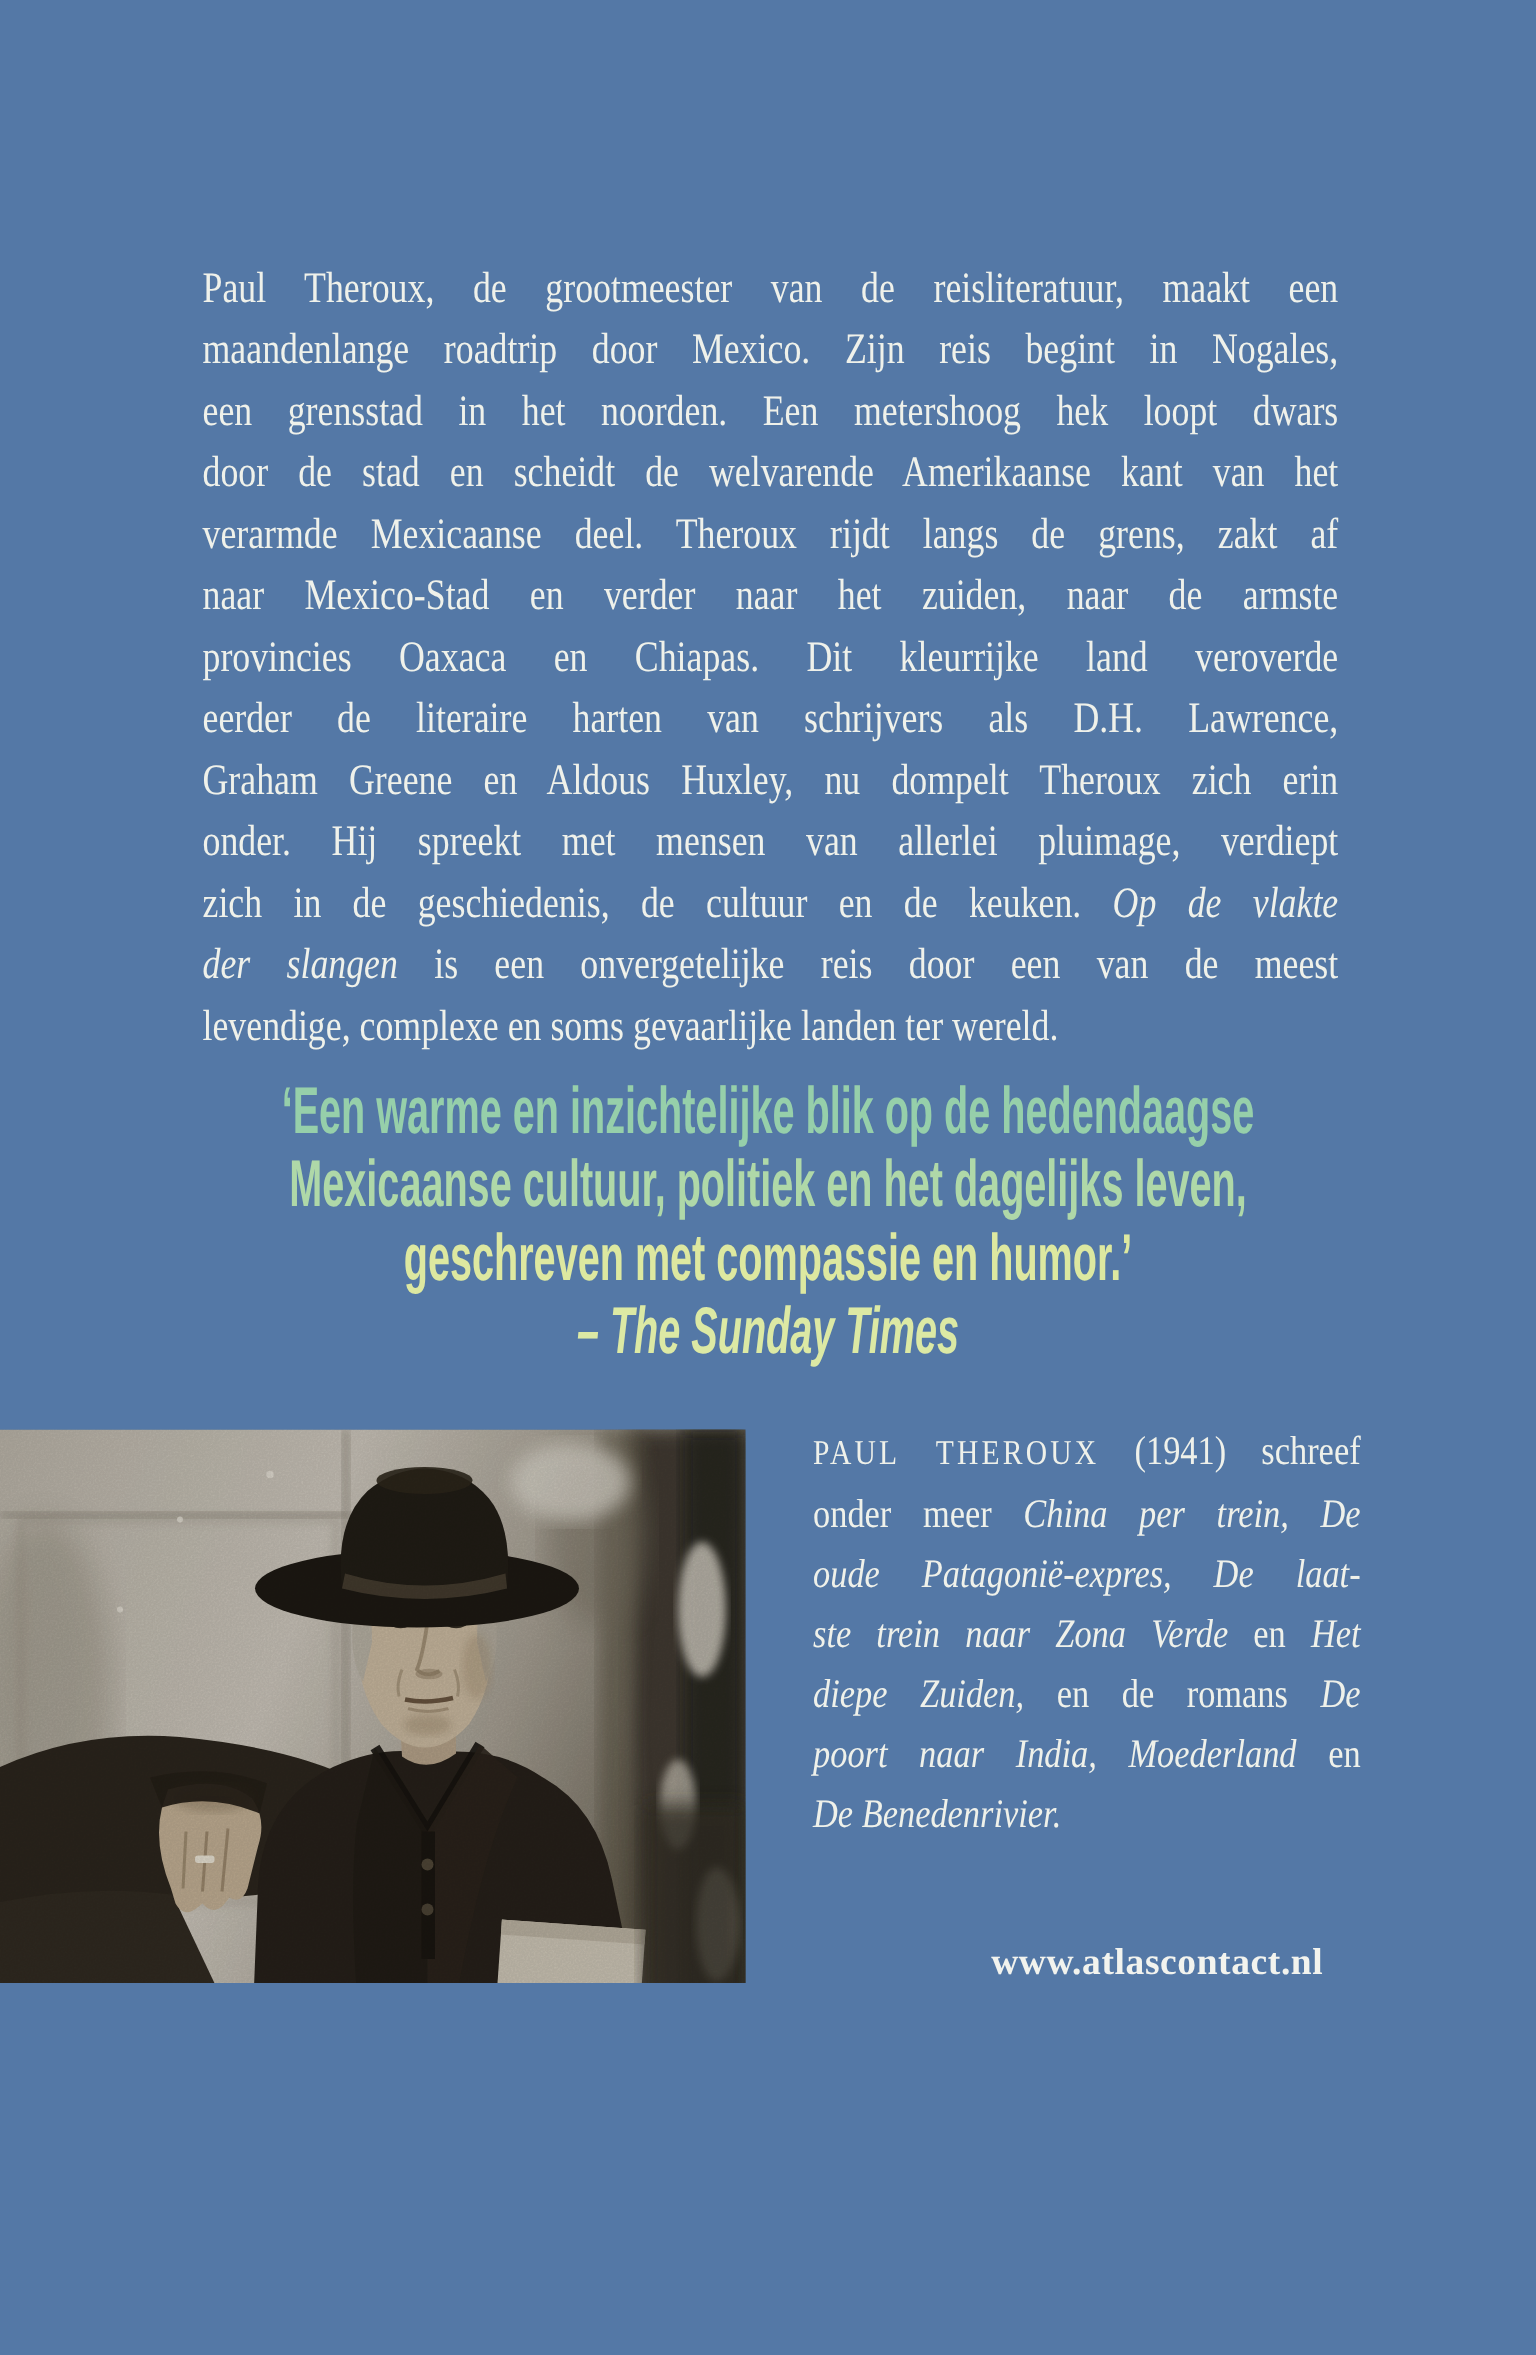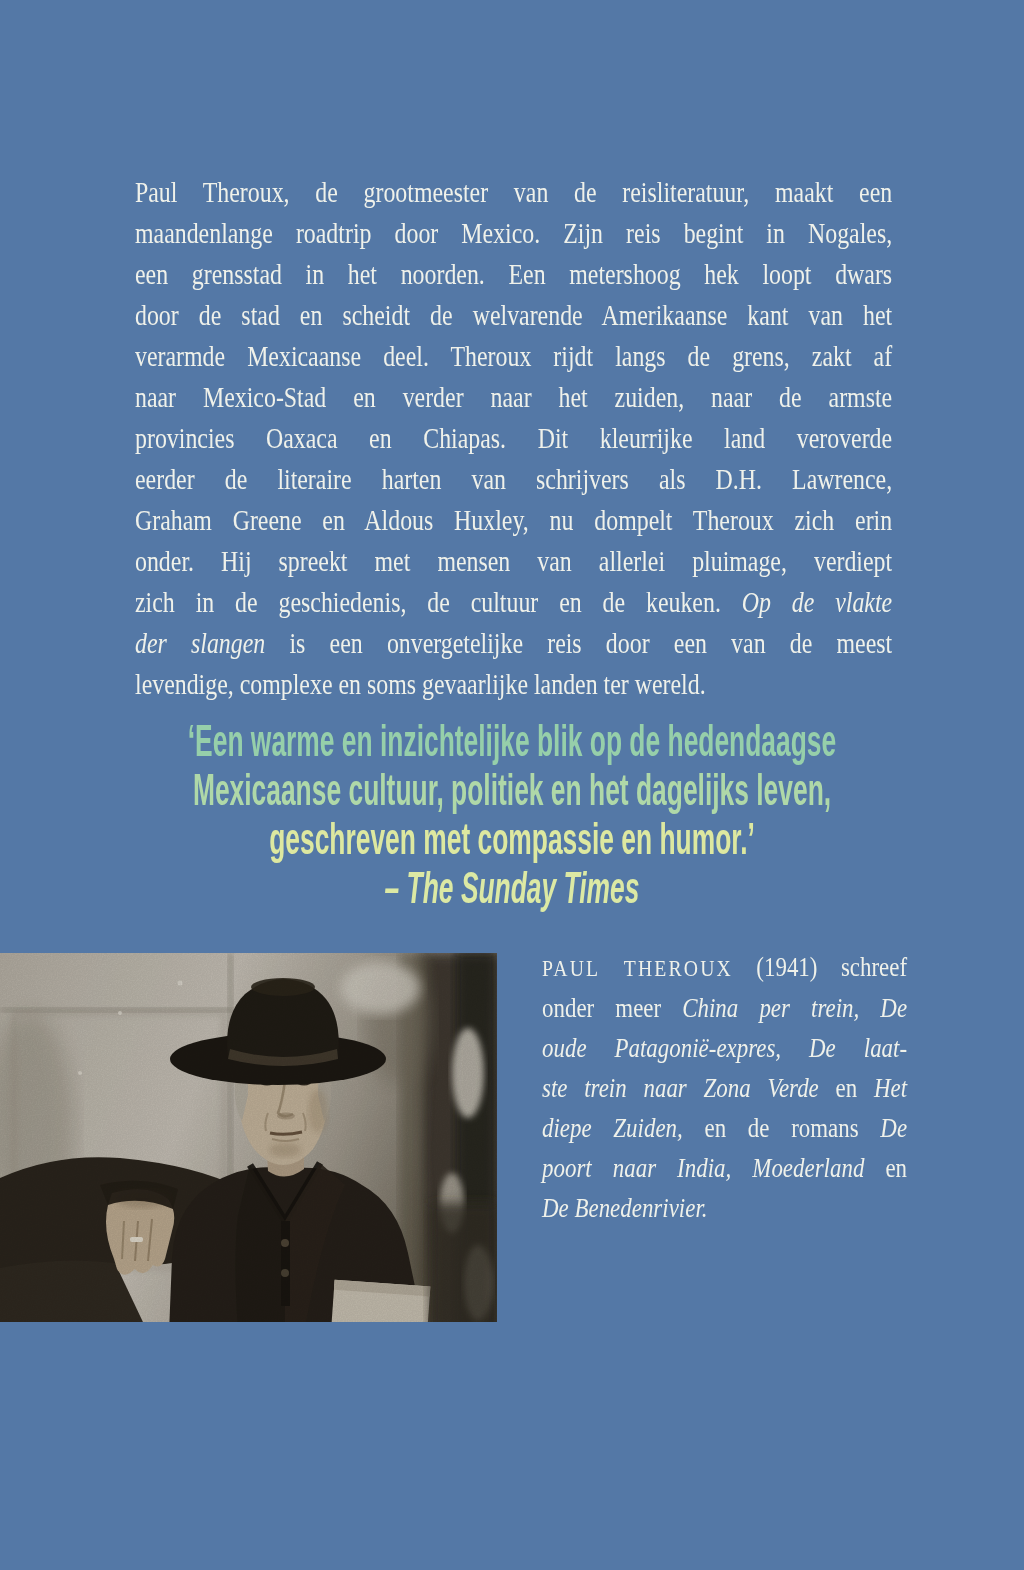--- a/index.html
+++ b/index.html
@@ -183,20 +183,21 @@
   <div class="bio justify">
       <div class="line"><span class="sc">PAUL THEROUX</span> (1941) schreef</div>
       <div class="line">onder meer <span class="it">China per trein, De</span></div>
       <div class="line"><span class="it">oude Patagonië-expres, De laat-</span></div>
       <div class="line"><span class="it">ste trein naar Zona Verde</span> en <span class="it">Het</span></div>
       <div class="line"><span class="it">diepe Zuiden,</span> en de romans <span class="it">De</span></div>
       <div class="line"><span class="it">poort naar India, Moederland</span> en</div>
       <div class="line"><span class="it">De Benedenrivier.</span></div>
     </div>
 
+  <div class="website">www.atlascontact.nl</div>
 
   <div class="barcode" style="background: rgb(252, 252, 248);">
     <svg id="ean-svg" viewBox="-9 0 104 76" preserveAspectRatio="none">
         <g fill="#2e2b1b">
           <rect x="0" y="0" width="1.05" height="66"></rect>
           <rect x="2" y="0" width="1.05" height="66"></rect>
           <rect x="4" y="0" width="1.05" height="55"></rect>
           <rect x="5" y="0" width="1.05" height="55"></rect>
           <rect x="6" y="0" width="1.05" height="55"></rect>
           <rect x="8" y="0" width="1.05" height="55"></rect>

